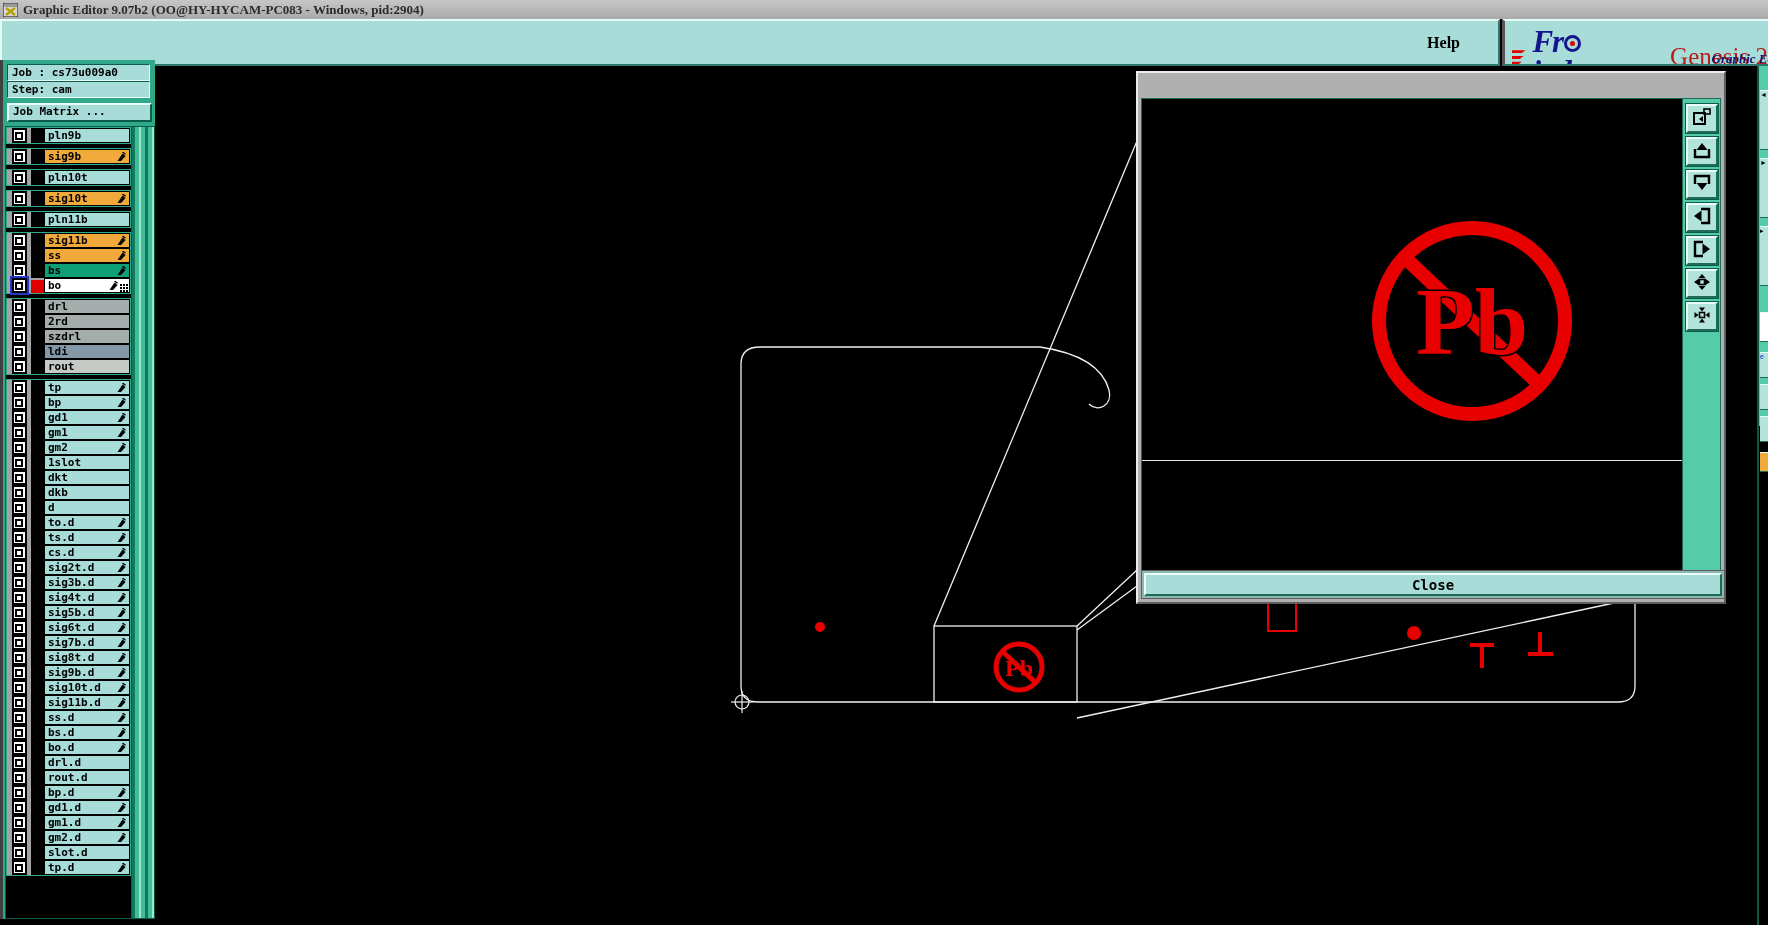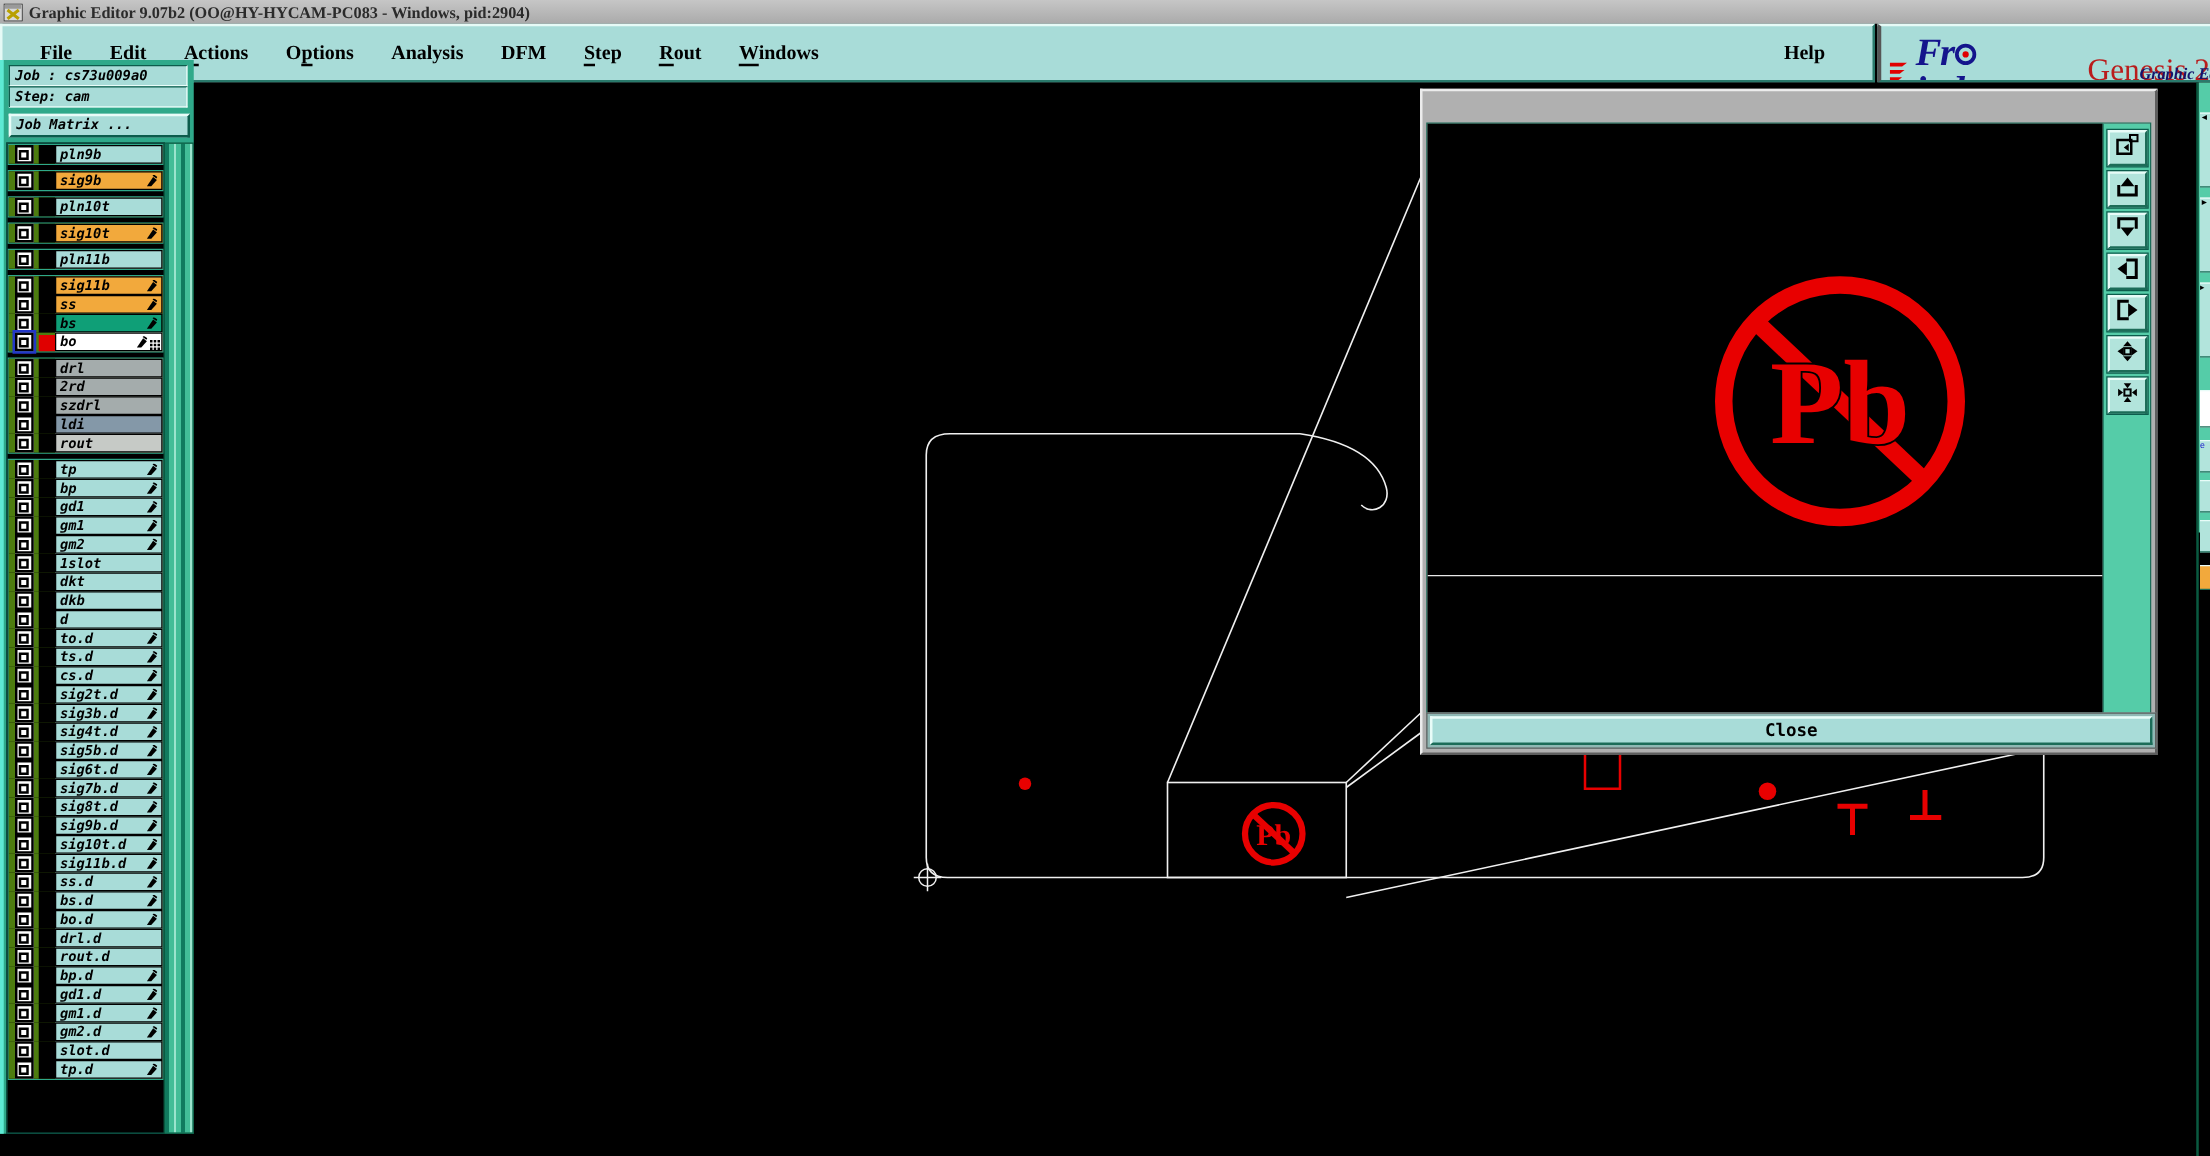--- a/index.html
+++ b/index.html
@@ -31,42 +31,42 @@
   #brandname .logo-o{display:inline-block;position:relative;width:17px;height:17px;
              border:3px solid #14148c;border-radius:50%;box-sizing:border-box;
              vertical-align:baseline;margin:0 1px;}
   #brandname .logo-o i{position:absolute;left:3px;top:3px;width:5px;height:5px;
              background:#e00000;border-radius:50%;}
   #genesis{font-family:"Liberation Serif",serif;font-size:25px;color:#b91c1c;
            white-space:nowrap;margin-left:8px;}
   #gsub{position:absolute;right:-6px;top:30px;font-family:"Liberation Serif",serif;
         font-style:italic;font-weight:bold;font-size:13px;color:#14146c;white-space:nowrap;}
   
-  #sidebar{position:absolute;left:0;top:48px;width:155px;height:859px;
-           background:#2fa98a;border-left:3px solid #5eead4;box-sizing:border-box;z-index:5;font-style:italic;}
+  #sidebar{position:absolute;left:0;top:60px;width:155px;height:859px;
+           background:#2fa98a;border-left:3px solid #404040;box-sizing:border-box;z-index:5;}
   .jobbox{position:absolute;left:4px;width:143px;height:17px;background:#a8dcd8;
           border-top:1px solid #0c5c4c;border-left:1px solid #0c5c4c;
           border-bottom:1px solid #e8fcf8;border-right:1px solid #e8fcf8;
           box-sizing:border-box;font-family:"DejaVu Sans Mono",monospace;
           font-weight:bold;font-size:11px;line-height:15px;padding-left:4px;
           white-space:nowrap;}
   #jobbox1{top:4px;}
   #jobbox2{top:21px;}
   #matrixbtn{position:absolute;left:4px;top:43px;width:145px;height:19px;background:#a8dcd8;
           border-top:2px solid #e8fcf8;border-left:2px solid #e8fcf8;
           border-bottom:2px solid #0c5c4c;border-right:2px solid #0c5c4c;
           box-sizing:border-box;font-family:"DejaVu Sans Mono",monospace;font-weight:bold;
           font-size:11px;line-height:14px;padding-left:4px;white-space:nowrap;cursor:default;}
   #layerlist{position:absolute;left:2px;top:66px;width:125px;height:791px;
              background:#000;overflow:hidden;border:1px solid #0c5c4c;}
   #stripes{position:absolute;left:128px;top:66px;width:22px;height:791px;
            background:repeating-linear-gradient(90deg,#117a5e 0 3px,#43bd97 3px 7px,
                       #9be4cd 7px 9px,#43bd97 9px 13px);border:1px solid #0a5a40;}
   .lblock{margin-bottom:4px;border:1px solid #2fa98a;}
-  .lrow{display:flex;align-items:center;height:15px;background:#4d7c0f;cursor:default;}
+  .lrow{display:flex;align-items:center;height:15px;background:#a3a3a3;cursor:default;}
   .cbcell{width:24px;display:flex;justify-content:center;align-items:center;flex:none;}
   .cbox{width:11px;height:11px;background:#fff;border:2px solid #000;
         display:flex;align-items:center;justify-content:center;}
   .cbox i{display:block;width:4px;height:4px;border:2px solid #000;background:#fff;}
   .cbox.sel{outline:2px solid #2337c8;}
   .swcell{width:13px;height:15px;flex:none;background:#000;}
   .swcell.red{background:#e00000;height:13px;margin-top:1px;}
   .lname{flex:1;height:13px;border:1px solid #000;display:flex;align-items:center;
          font-family:"DejaVu Sans Mono",monospace;font-weight:bold;font-size:11px;
          padding-left:3px;position:relative;white-space:nowrap;}
@@ -127,31 +127,20 @@
   <div id="titlebar">
     <svg class="ticon" viewBox="0 0 15 14">
       <rect x="0" y="0" width="15" height="14" fill="#d8d8d8" stroke="#000"></rect>
       <rect x="1" y="1" width="13" height="3" fill="#9a9a9a"></rect>
       <path d="M3 5 L12 12 M12 5 L3 12" stroke="#b8a000" stroke-width="2.4" fill="none"></path>
     </svg>
     <span class="ttext">Graphic Editor 9.07b2 (OO@HY-HYCAM-PC083 - Windows, pid:2904)</span>
   </div>
 
   <div id="menupanel">
-    <div id="menu-items" style="display:flex;">
-        <div class="menuitem"><span class="hk">F</span>ile</div>
-        <div class="menuitem"><span class="hk">E</span>dit</div>
-        <div class="menuitem"><span class="hk">A</span>ctions</div>
-        <div class="menuitem">O<span class="hk">p</span>tions</div>
-        <div class="menuitem">Analysis</div>
-        <div class="menuitem">DFM</div>
-        <div class="menuitem"><span class="hk">S</span>tep</div>
-        <div class="menuitem"><span class="hk">R</span>out</div>
-        <div class="menuitem"><span class="hk">W</span>indows</div>
-      </div>
     <div class="menuitem" id="helpitem">Help</div>
   </div>
 
   <div id="brandpanel">
     <div id="brandrow">
       <svg width="22" height="24" viewBox="0 0 22 24">
         <path d="M1 5 h14 l-4 3 h-10 z" fill="#e00000"></path>
         <path d="M1 11 h12 l-4 3 h-8 z" fill="#e00000"></path>
         <path d="M1 17 h10 l-4 3 h-6 z" fill="#e00000"></path>
       </svg>

